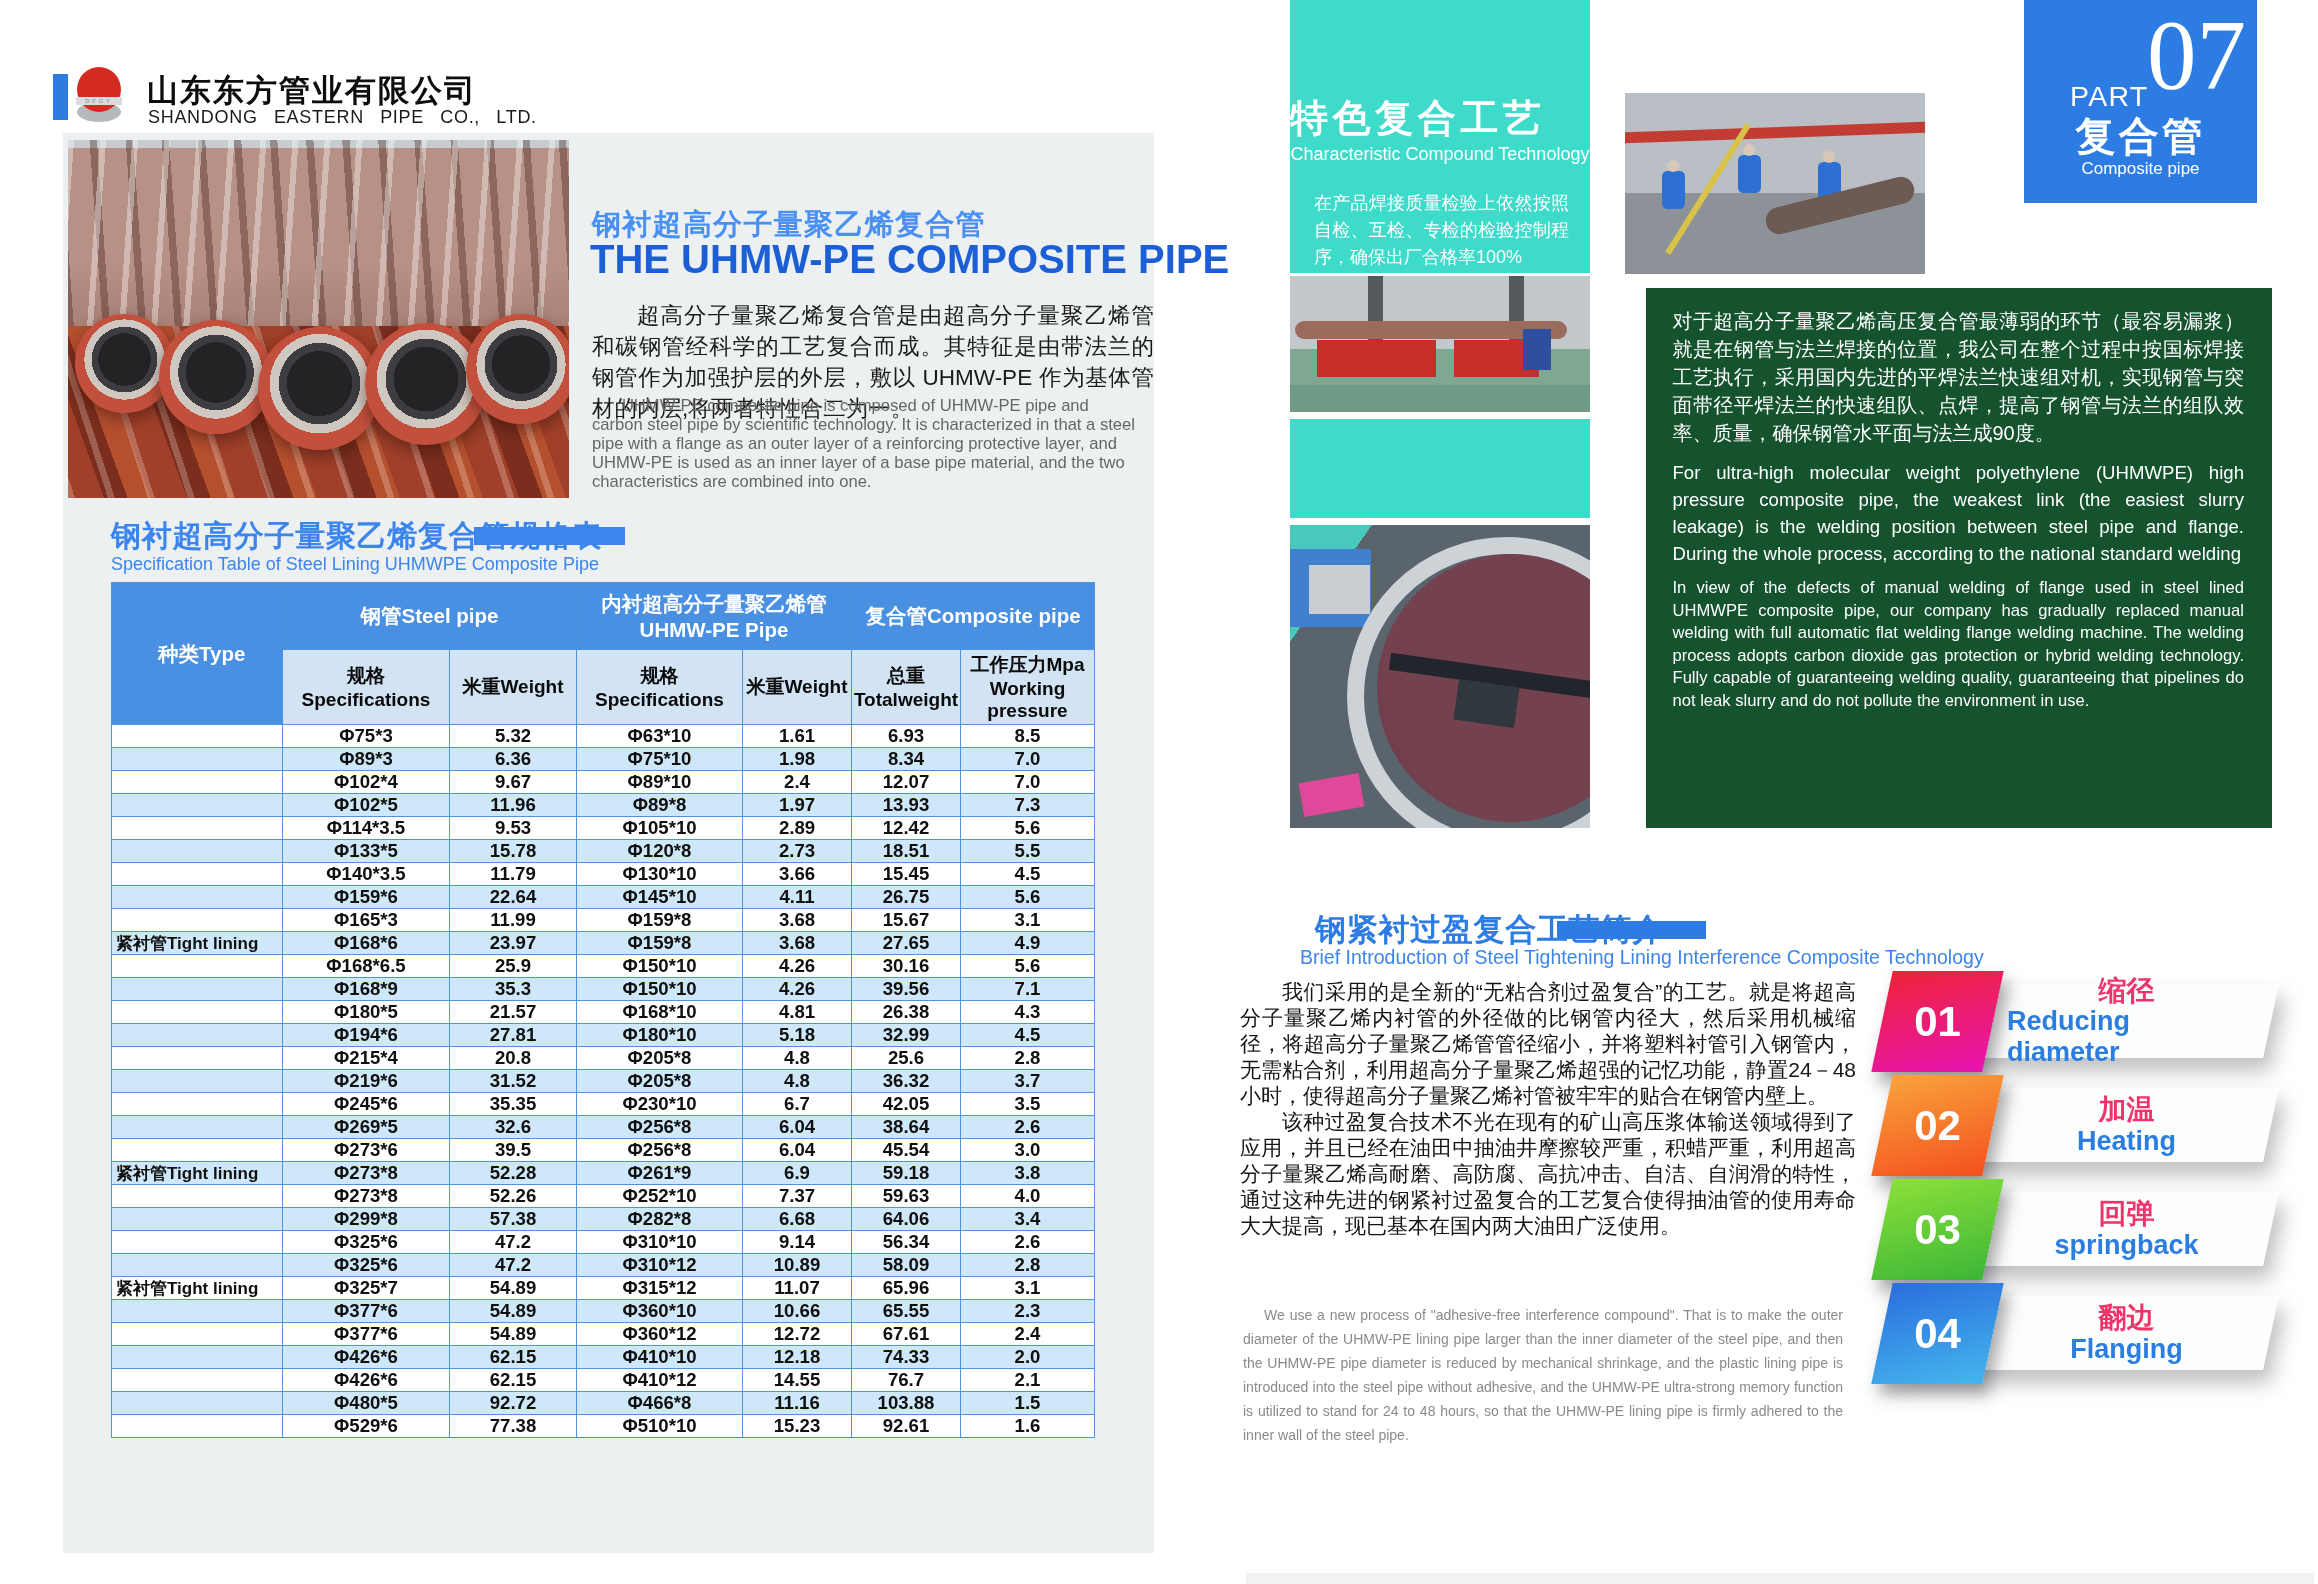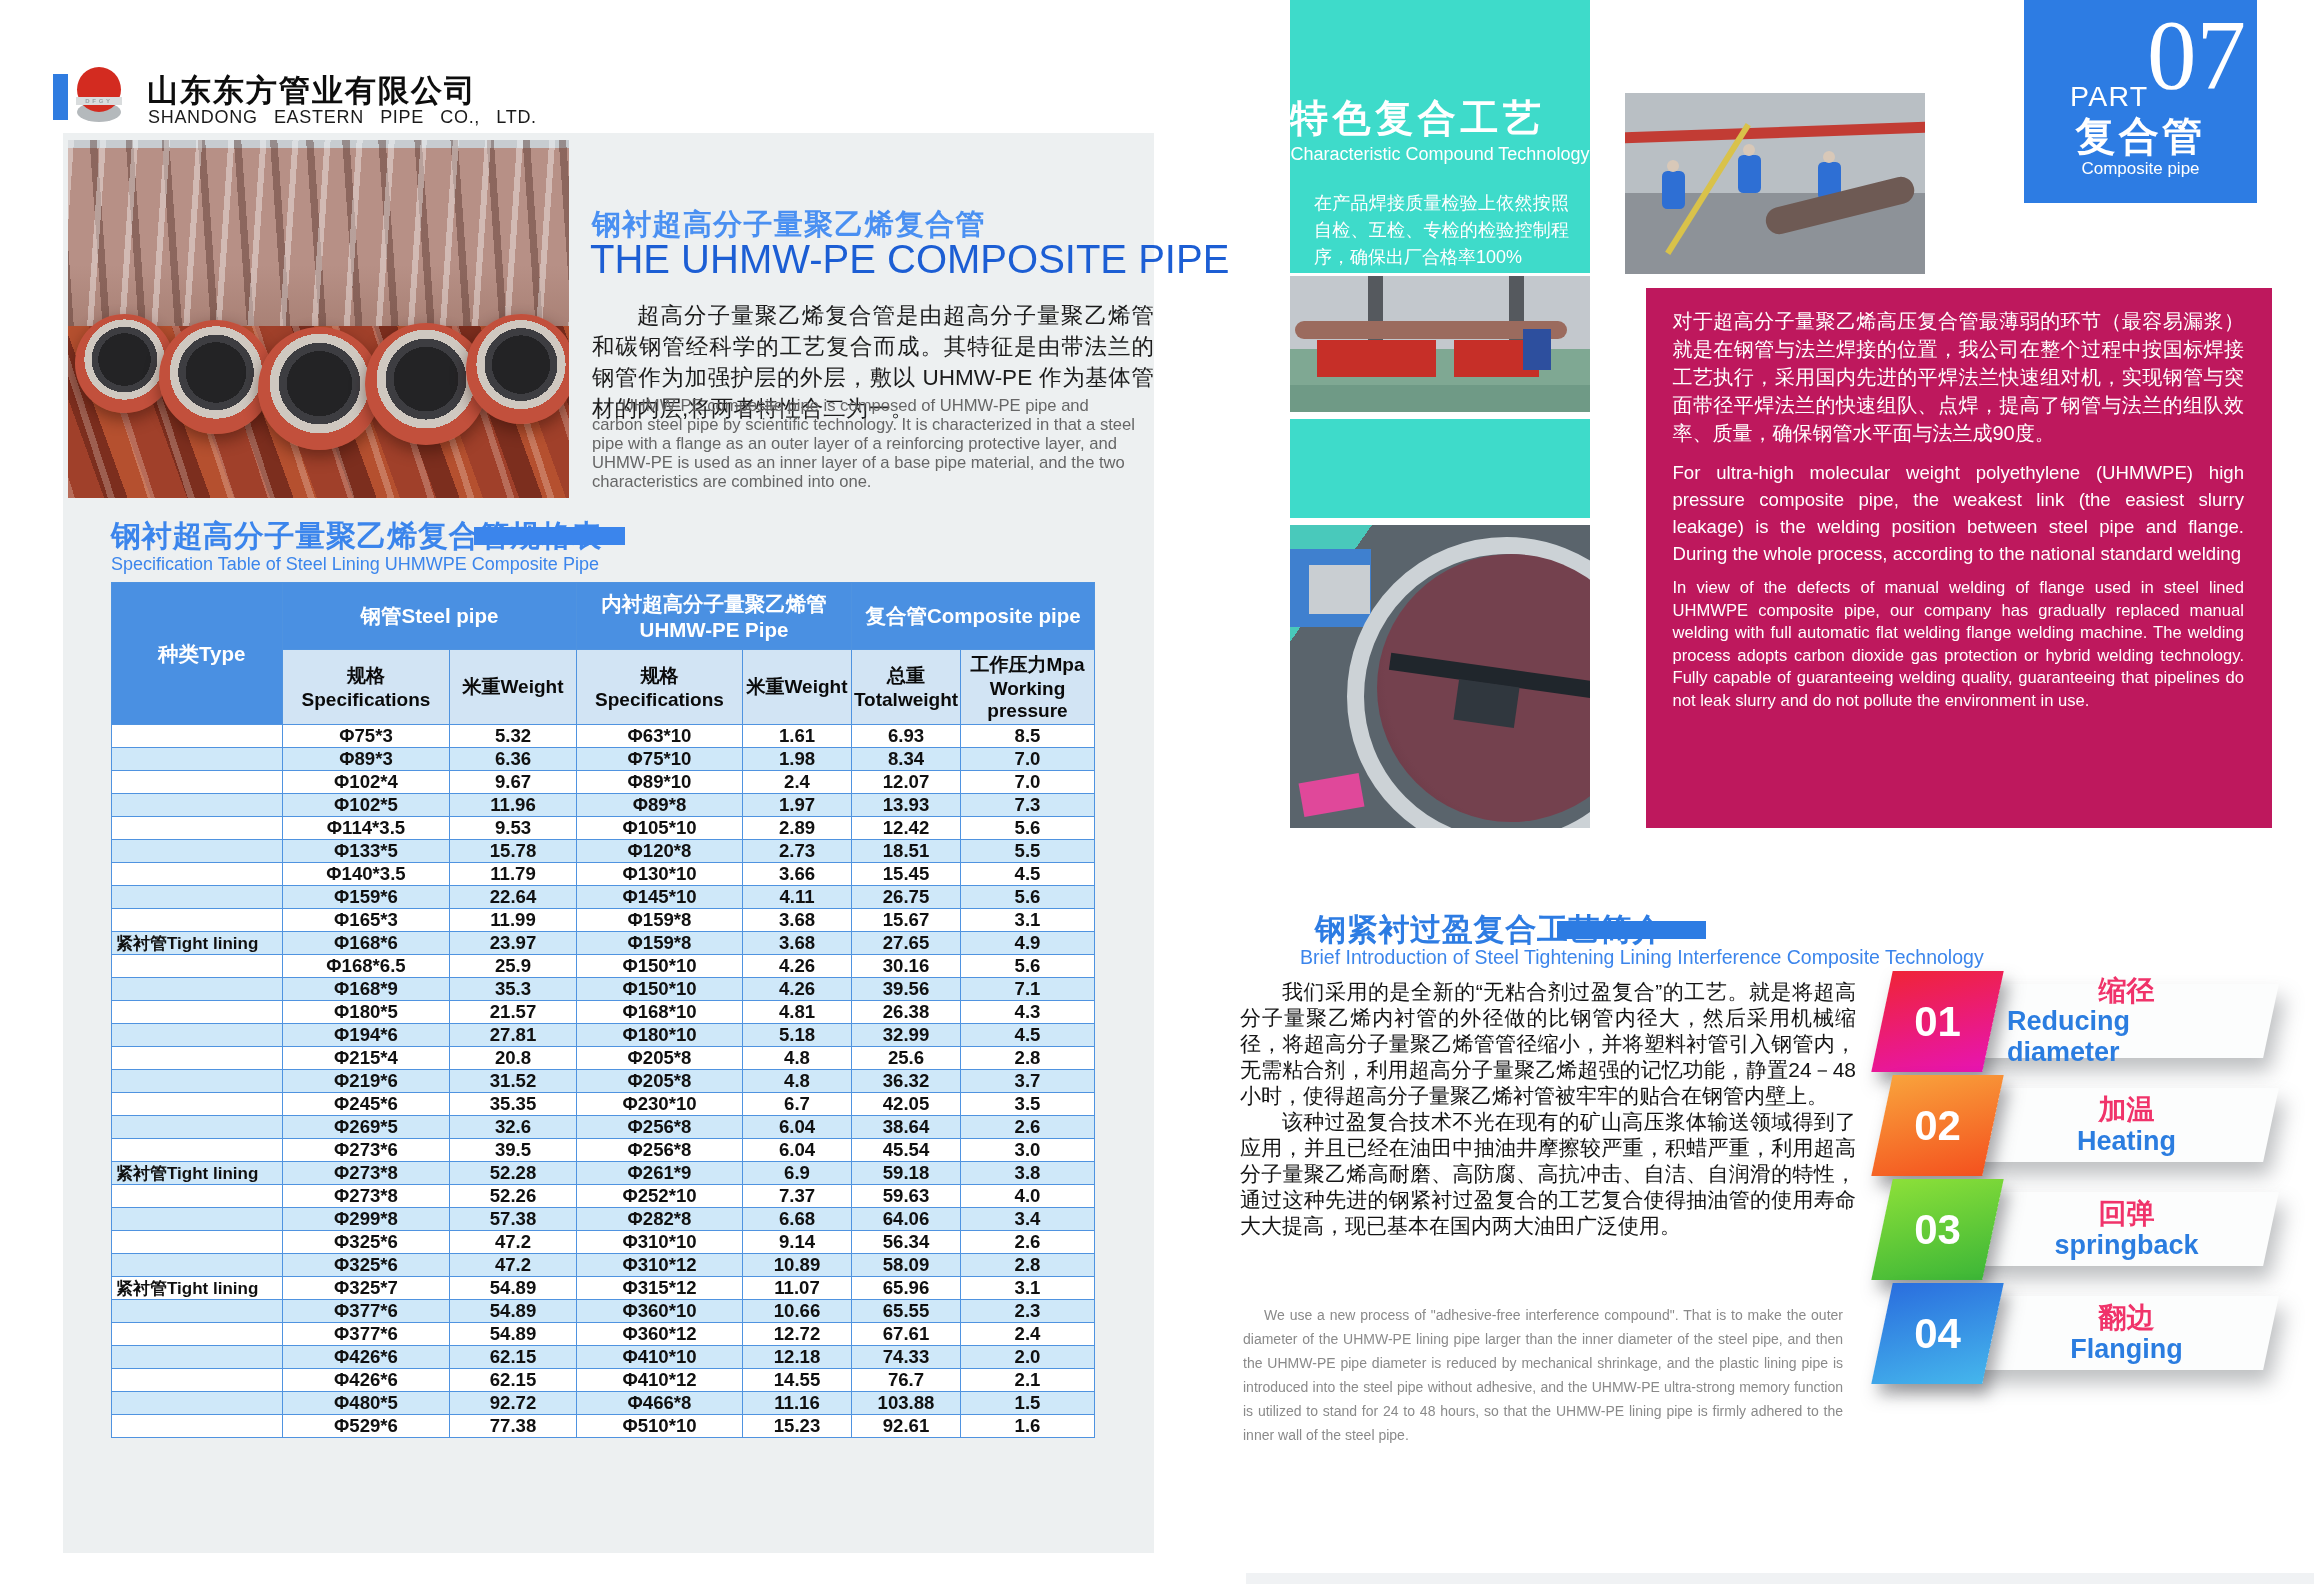--- a/index.html
+++ b/index.html
@@ -28,21 +28,21 @@
         linear-gradient(180deg,#c7ccd0 0 4%, #b79086 4% 60%, #a47c70 100%);}
   .pp-bottom{position:absolute;left:0;top:52%;width:100%;height:48%;
       background:
         repeating-linear-gradient(72deg, rgba(255,240,230,.25) 0 6.6px, rgba(255,240,230,0) 6.6px 38px),
         repeating-linear-gradient(70deg,#a0402a 0 34px, #7c2e1e 34px 56px, #b5502f 56px 78px);}
   .flange{position:absolute;border-radius:50%;
       background:radial-gradient(circle at 50% 46%, #232325 0 36%, #3d3d41 36% 45%, #cfc8c0 45% 55%, #c2503c 55% 79%, #a83a2c 79% 100%);
       box-shadow:0 6.6px 16px rgba(40,10,5,.45);}
 
   .title-cn{left:592px;top:205px;font-size:29px;font-weight:600;letter-spacing:1.3px;color:#4a90f2;}
-  .title-en{left:590px;top:237px;font-size:40px;font-weight:400;color:#1c5ed4;letter-spacing:0px;}
+  .title-en{left:590px;top:237px;font-size:40px;font-weight:700;color:#1c5ed4;letter-spacing:0px;}
   .intro-cn{left:592px;top:300px;width:562px;font-size:22.5px;line-height:31px;color:#1b1b1b;
             text-indent:2em;text-align:justify;}
   .intro-en{left:592px;top:396px;width:551px;font-size:16.6px;line-height:19px;color:#666;
             text-indent:1.8em;}
 
   .spec-title-cn{left:111px;top:516px;font-size:30px;font-weight:600;color:#3b85ec;letter-spacing:0.7px;}
   .spec-bar{left:474px;top:527px;width:151px;height:18px;background:#3b85ec;}
   .spec-title-en{left:111px;top:554px;font-size:18px;color:#3b85ec;}
 
   
@@ -90,21 +90,21 @@
       background:linear-gradient(125deg,#49c9bb 0 16%, #5a646c 16% 100%);}
   .fl-blue{position:absolute;left:-5.3px;top:24px;width:86px;height:78px;background:#3f80cf;}
   .fl-silver{position:absolute;left:18.6px;top:40px;width:61px;height:49px;background:#c9ced2;}
   .fl-ring{position:absolute;left:57px;top:12px;width:285px;height:285px;border-radius:50%;border:17px solid #ccd2d6;}
   .fl-disc{position:absolute;left:87px;top:29px;width:268px;height:268px;border-radius:50%;
       background:radial-gradient(circle at 60% 45%, #74414e 0 70%, #5d303c 100%);}
   .fl-rod{position:absolute;left:99px;top:143px;width:219px;height:17px;background:#20262c;transform:rotate(8deg);}
   .fl-grip{position:absolute;left:166px;top:158px;width:61px;height:41px;background:#30373e;transform:rotate(8deg);}
   .fl-pink{position:absolute;left:10.6px;top:253px;width:61px;height:34px;background:#e0489a;transform:rotate(-10deg);}
 
-  .teal-c{left:1646px;top:288px;width:626px;height:540px;background:#be185d;color:#fff;
+  .teal-c{left:1646px;top:288px;width:626px;height:540px;background:#14532d;color:#fff;
           box-sizing:border-box;padding:18.6px 28px 16px 26.5px;}
   .teal-c .cn{font-size:20px;line-height:28px;text-align:justify;font-weight:500;}
   .teal-c .en{font-size:18.6px;line-height:27px;text-align:justify;margin-top:12px;}
   .teal-c .cn2{margin-top:14.6px;}
   .teal-c .en2{font-size:16.6px;line-height:22.5px;margin-top:10.6px;}
 
   .brief-title-cn{left:1315px;top:909px;font-size:31px;font-weight:600;color:#2d7ce3;letter-spacing:0.7px;}
   .brief-bar{left:1557px;top:921px;width:149px;height:18px;background:#2d7ce3;}
   .brief-title-en{left:1300px;top:946px;font-size:19.5px;color:#3b85ec;}
   .brief-body{left:1240px;top:979px;width:616px;font-size:21px;line-height:26px;color:#141414;text-align:justify;}

